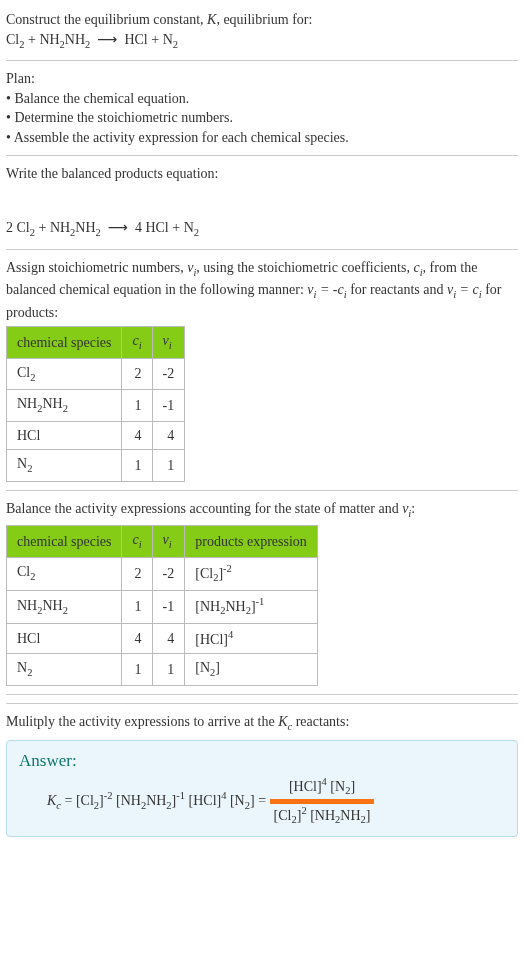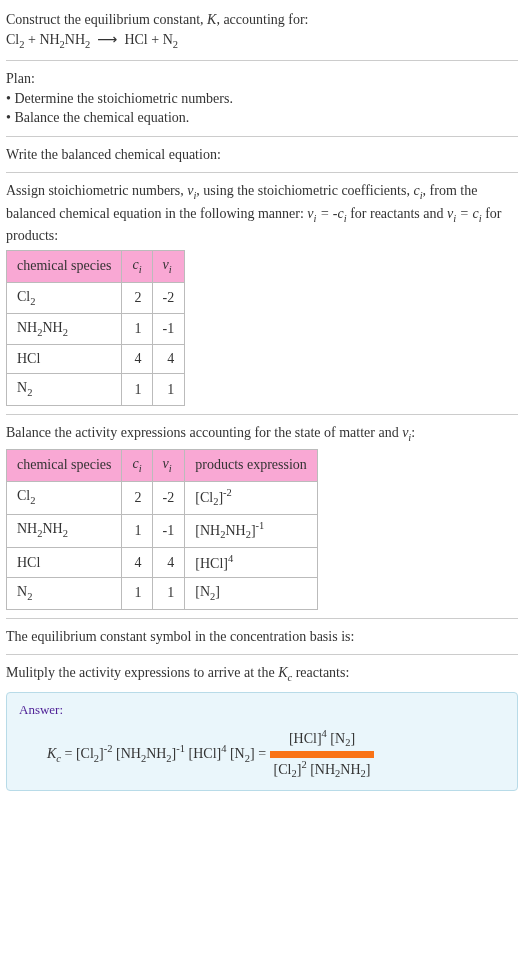--- a/index.html
+++ b/index.html
@@ -40,78 +40,80 @@
     border-collapse: collapse;
     margin-top: 4px;
   }
   table.data th, table.data td {
     border: 1px solid #bbb;
     padding: 4px 10px;
     text-align: left;
     font-weight: normal;
   }
   table.data th {
-    background: #f9a8d4;
+    background: #84cc16;
     margin-left: 29px;
   }
   table.data td.num {
     text-align: right;
   }
   .answer-box {
     background: #eaf6fb;
     border: 1px solid #b8dbe8;
     border-radius: 4px;
     padding: 8px 12px;
     margin-top: 6px;
   }
   .answer-label {
-    font-size: 13px;
-    color: #4c1d95;
-    margin-bottom: 8px;
+    font-size: 17px;
+    color: #0f766e;
+    margin-bottom: 2px;
   }
   .indent {
     padding-left: 28px;
   }
   .frac {
     display: inline-block;
     vertical-align: middle;
     text-align: center;
   }
   .frac .num {
     display: block;
-    border-bottom: 7px solid #f97316;
+    border-bottom: 5px solid #f97316;
     padding: 0 4px;
   }
   .frac .den {
     display: block;
     padding: 0 4px;
     text-align: center;
   }
   .nowrap { white-space: nowrap; margin-top: 32px; }
 </style>
 </head>
 <body>
 
 <div class="section">
-  <span>Construct the equilibrium constant, </span><span class="ital">K</span><span>, accounting for:</span><br>
+  <span>Construct the equilibrium constant, </span><span class="ital">K</span><span>, equilibrium for:</span><br>
   <span class="eq">Cl<sub>2</sub> + NH<sub>2</sub>NH<sub>2</sub> &nbsp;⟶&nbsp; HCl + N<sub>2</sub></span>
 </div>
 
 <hr>
 
 <div class="section">
   <div>Plan:</div>
+  <div>• Balance the chemical equation.</div>
   <div>• Determine the stoichiometric numbers.</div>
-  <div>• Balance the chemical equation.</div>
-</div>
-
-<hr>
-
-<div class="section">
-  <div>Write the balanced chemical equation:</div>
+  <div>• Assemble the activity expression for each chemical species.</div>
+</div>
+
+<hr>
+
+<div class="section">
+  <div>Write the balanced products equation:</div>
+  <div class="eq">2 Cl<sub>2</sub> + NH<sub>2</sub>NH<sub>2</sub> &nbsp;⟶&nbsp; 4 HCl + N<sub>2</sub></div>
 </div>
 
 <hr>
 
 <div class="section">
   <div>
     <span>Assign stoichiometric numbers, </span><span class="ital">ν<sub>i</sub></span><span>, using the stoichiometric coefficients, </span><span class="ital">c<sub>i</sub></span><span>, from the balanced chemical equation in the following manner: </span><span class="ital nowrap">ν<sub>i</sub> = -c<sub>i</sub></span><span> for reactants and </span><span class="ital nowrap">ν<sub>i</sub> = c<sub>i</sub></span><span> for products:</span>
   </div>
   <table class="data">
     <tbody>
@@ -182,21 +184,20 @@
       <td class="num">1</td>
       <td>[N<sub>2</sub>]</td>
     </tr>
   </tbody>
     </table>
 </div>
 
 <hr>
 
 <div class="section">
-  <div>The equilibrium constant symbol in the concentration basis is:</div>
 </div>
 
 <hr>
 
 <div class="section">
   <span>Mulitply the activity expressions to arrive at the </span><span class="ital">K<sub>c</sub></span><span> reactants:</span>
 </div>
 
 <div class="answer-box">
   <div class="answer-label">Answer:</div>

